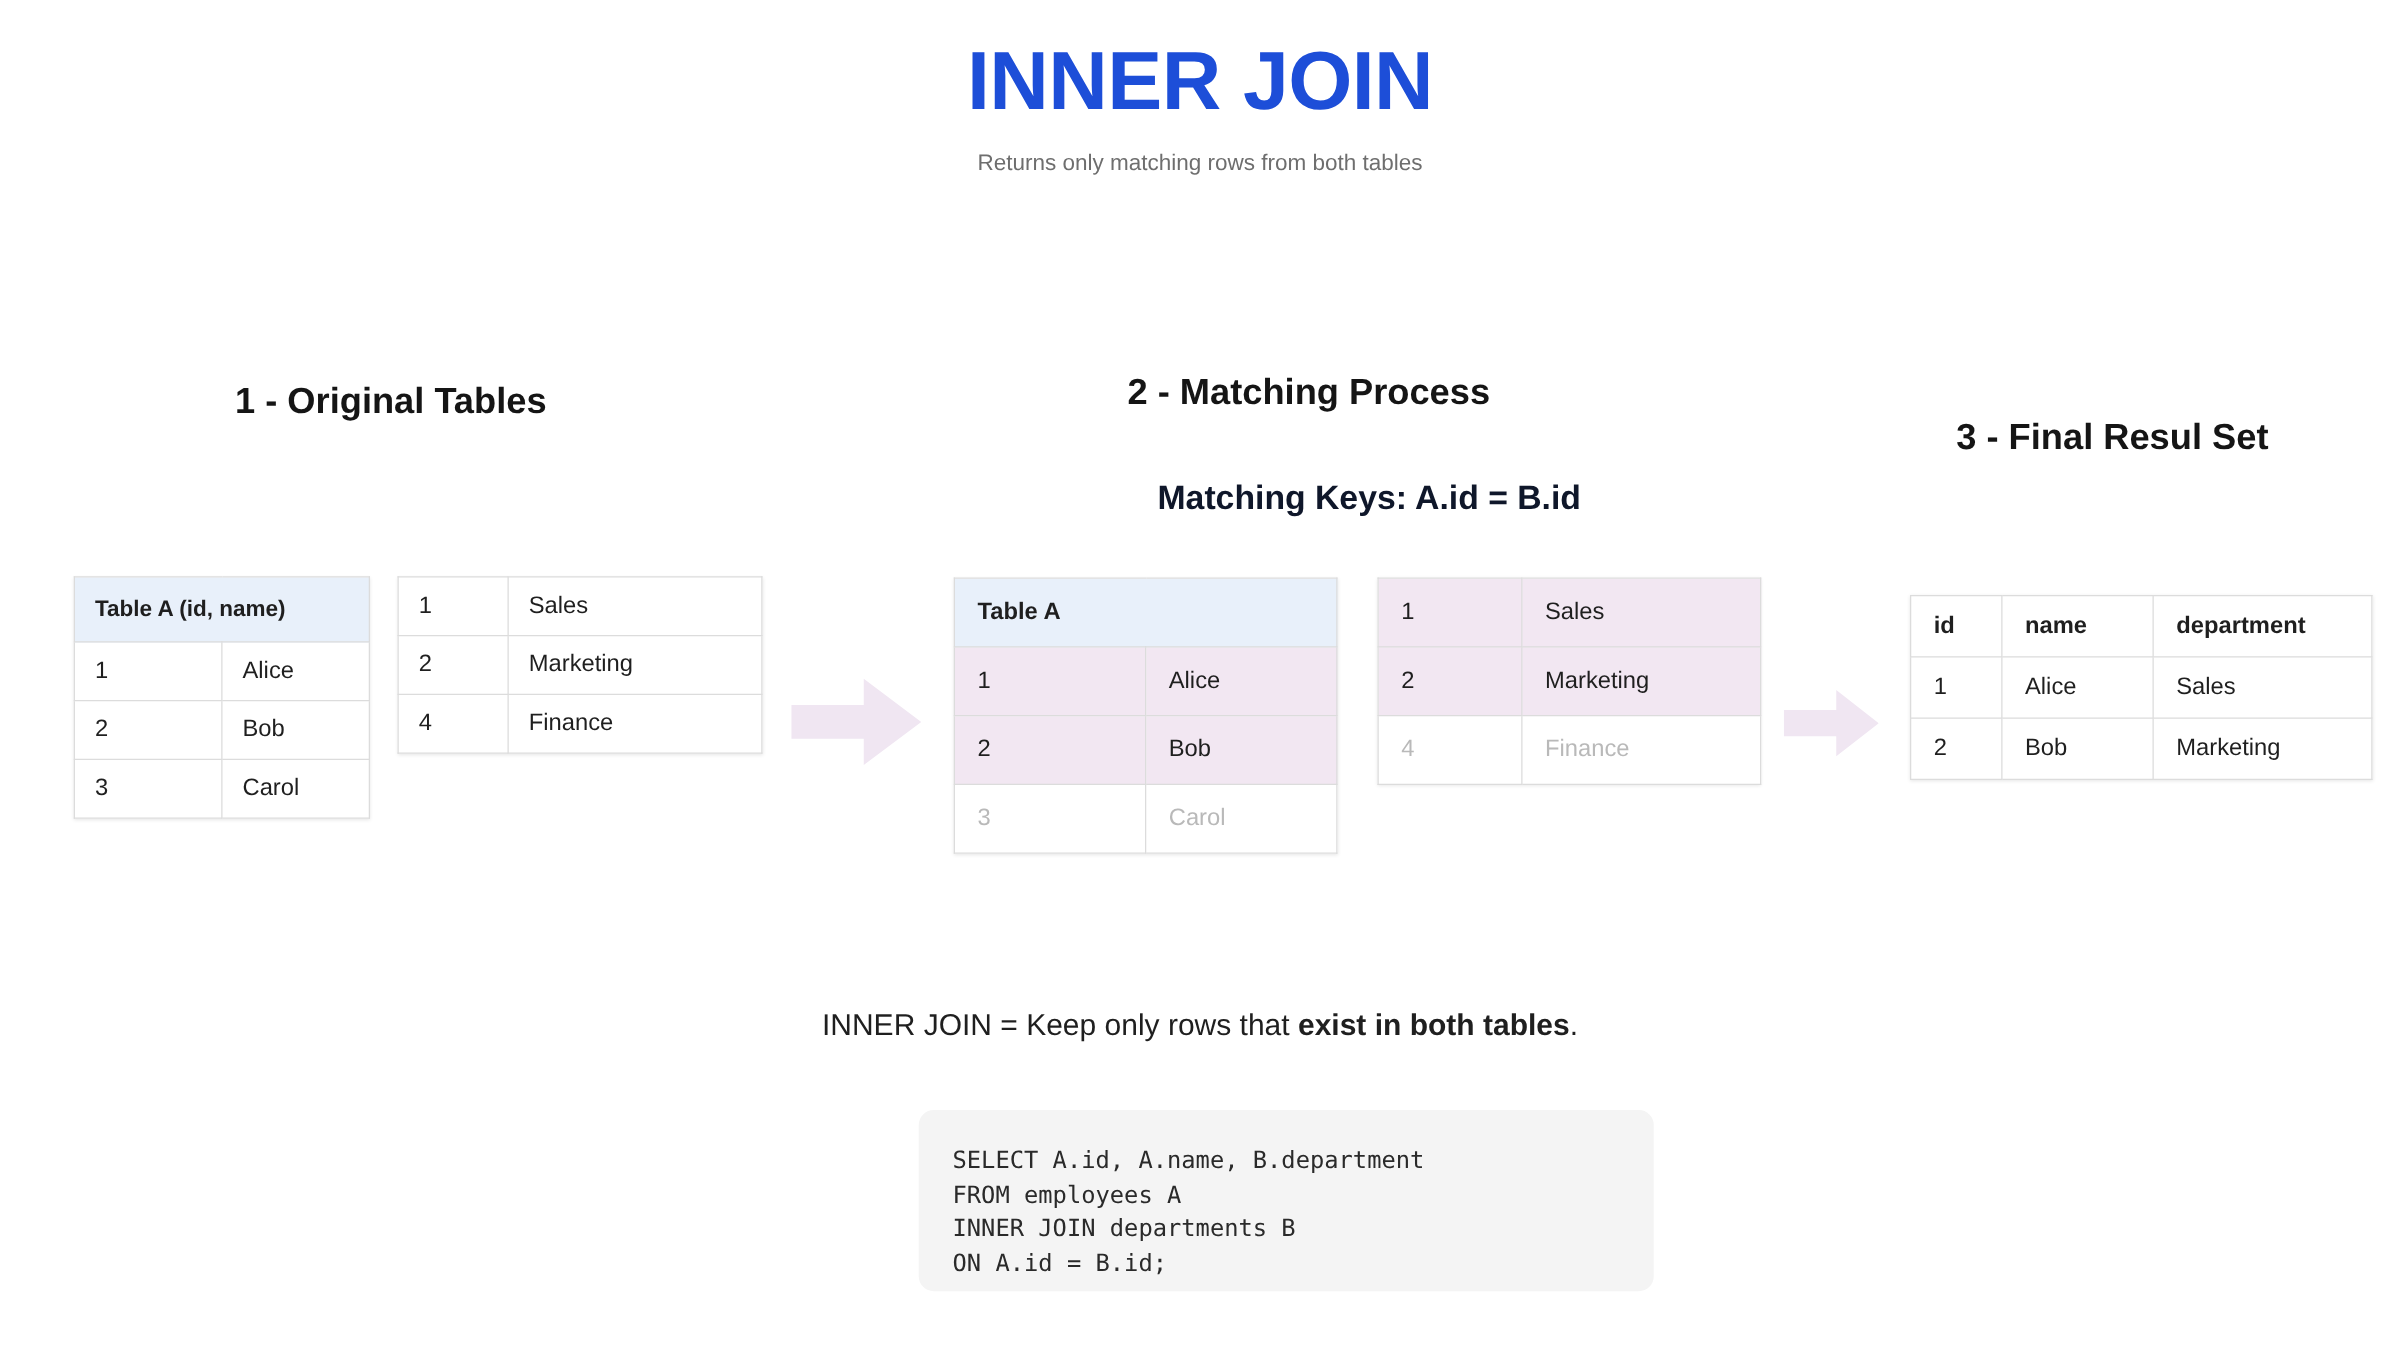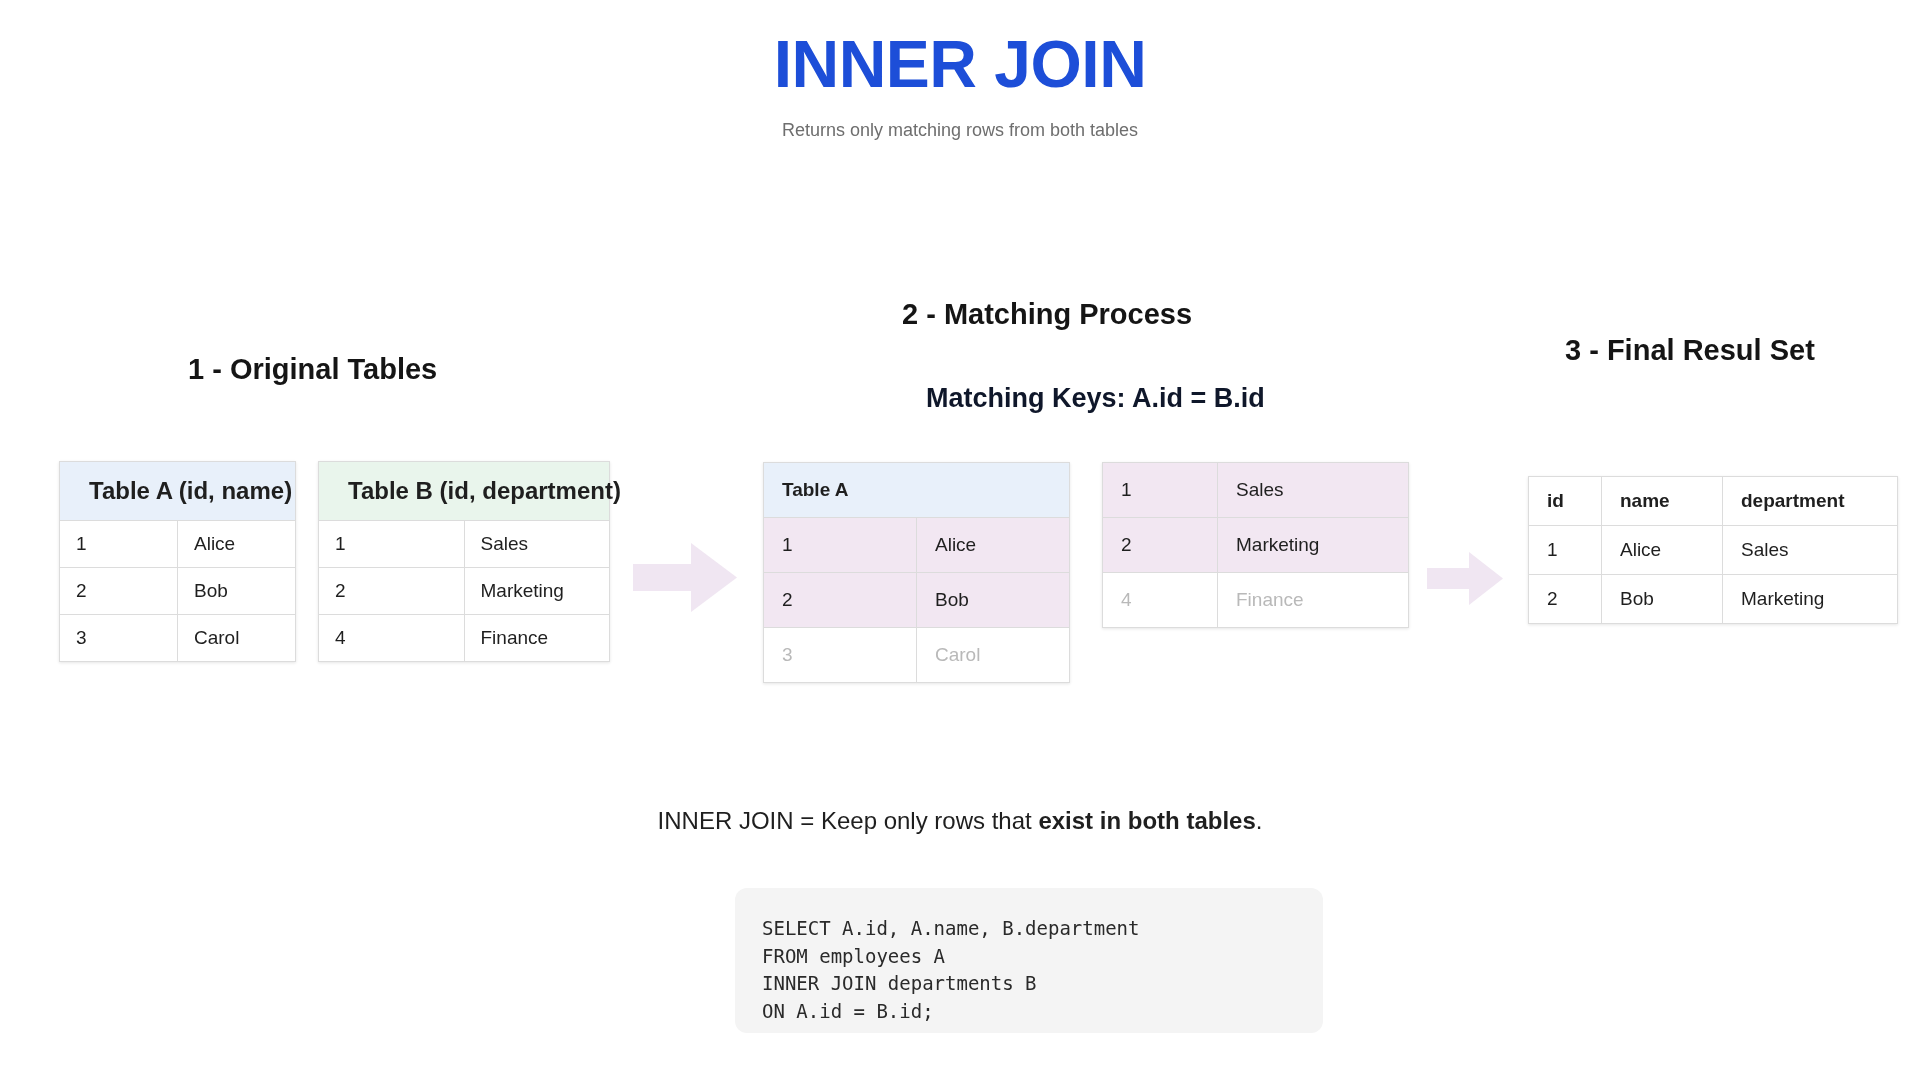--- a/index.html
+++ b/index.html
@@ -40,21 +40,21 @@
   }
 
   
   .sec-head {
     position: absolute;
     font-size: 29px;
     font-weight: bold;
     color: #151515;
     white-space: nowrap;
   }
-  #head-1 { top: 305px; left: 188px; margin-top: 48px; }
+  #head-1 { top: 305px; left: 188px; }
   #head-2 { top: 298px; left: 902px; }
   #head-3 { top: 307px; left: 1565px; margin-top: 27px; }
 
   .match-keys {
     position: absolute;
     top: 383px;
     left: 926px;
     font-size: 27px;
     font-weight: bold;
     color: #0f172a;
@@ -73,22 +73,22 @@
     border: 1px solid #dcdcdc;
     font-size: 19px;
     font-weight: normal;
     text-align: left;
     padding: 12px 16px;
     color: #1f1f1f;
     white-space: nowrap;
   }
   .tbl th.title-cell {
     font-weight: bold;
-    font-size: 24px;
-    padding: 15px 29px;
+    font-size: 18px;
+    padding: 15px 16px;
   }
   .hdr-blue  { background: #e8f0fa; }
   .hdr-green { background: #e9f5ec; }
   .hdr-plain { background: #ffffff; font-weight: bold; }
   .row-match { background: #f2e7f2; }
   .row-dim td { color: #b9b9b9; background: #ffffff; }
 
   
   #tableA-orig { top: 461px; left: 59px; width: 237px; }
   #tableA-orig td:first-child, #tableA-orig th:first-child { width: 55px; }
@@ -178,23 +178,20 @@
   </tr>
   <tr>
     <td>3</td>
     <td>Carol</td>
   </tr>
 </tbody>
   </table>
 
 <table class="tbl" id="tableB-orig">
   <tbody>
-      <tr>
-    <th class="title-cell hdr-green" colspan="2">Table B (id, department)</th>
-  </tr>
   <tr>
     <td>1</td>
     <td>Sales</td>
   </tr>
   <tr>
     <td>2</td>
     <td>Marketing</td>
   </tr>
   <tr>
     <td>4</td>

